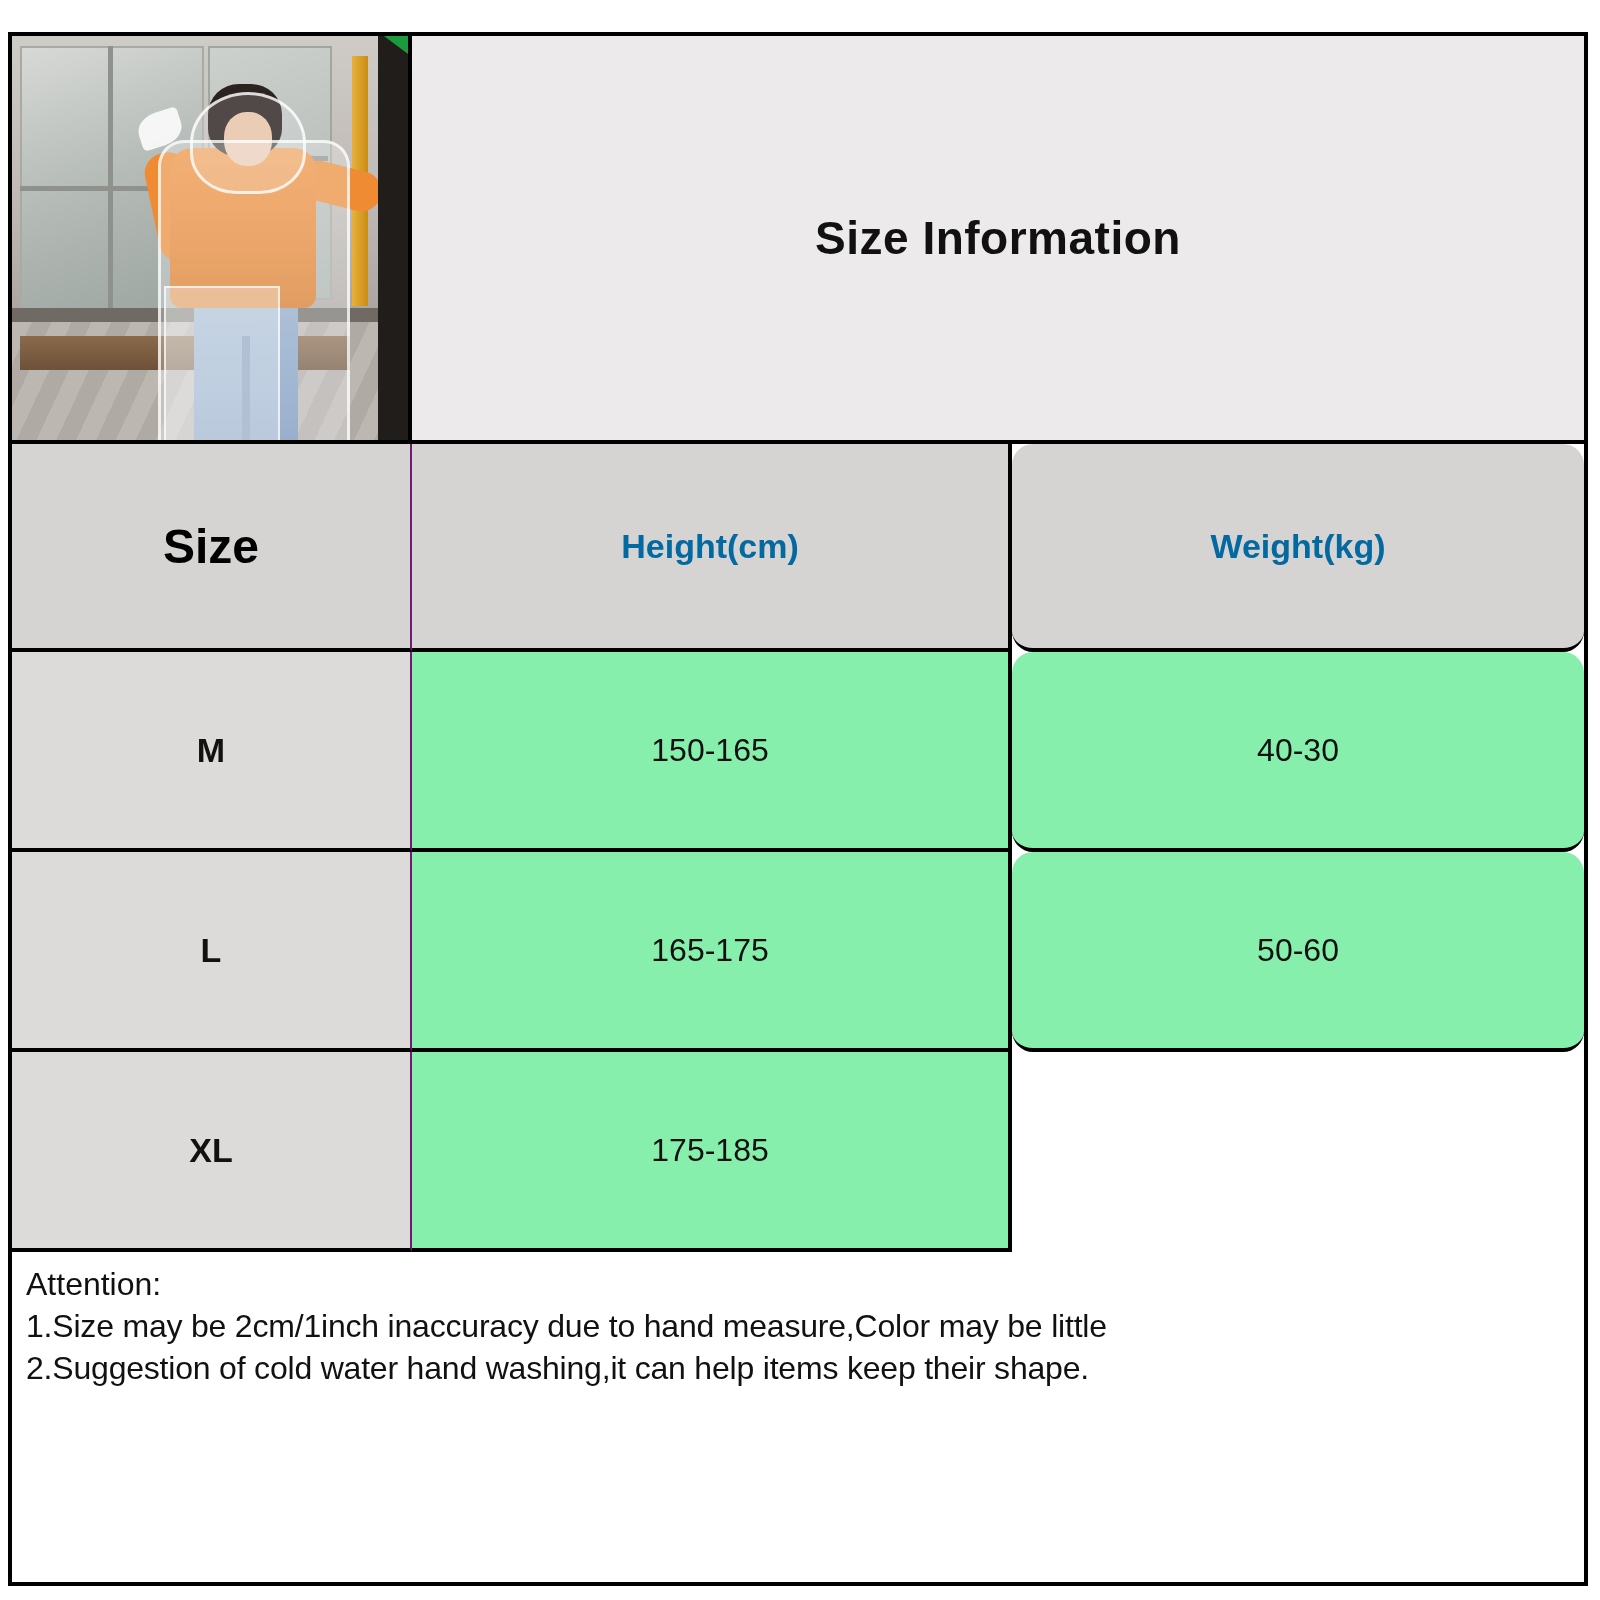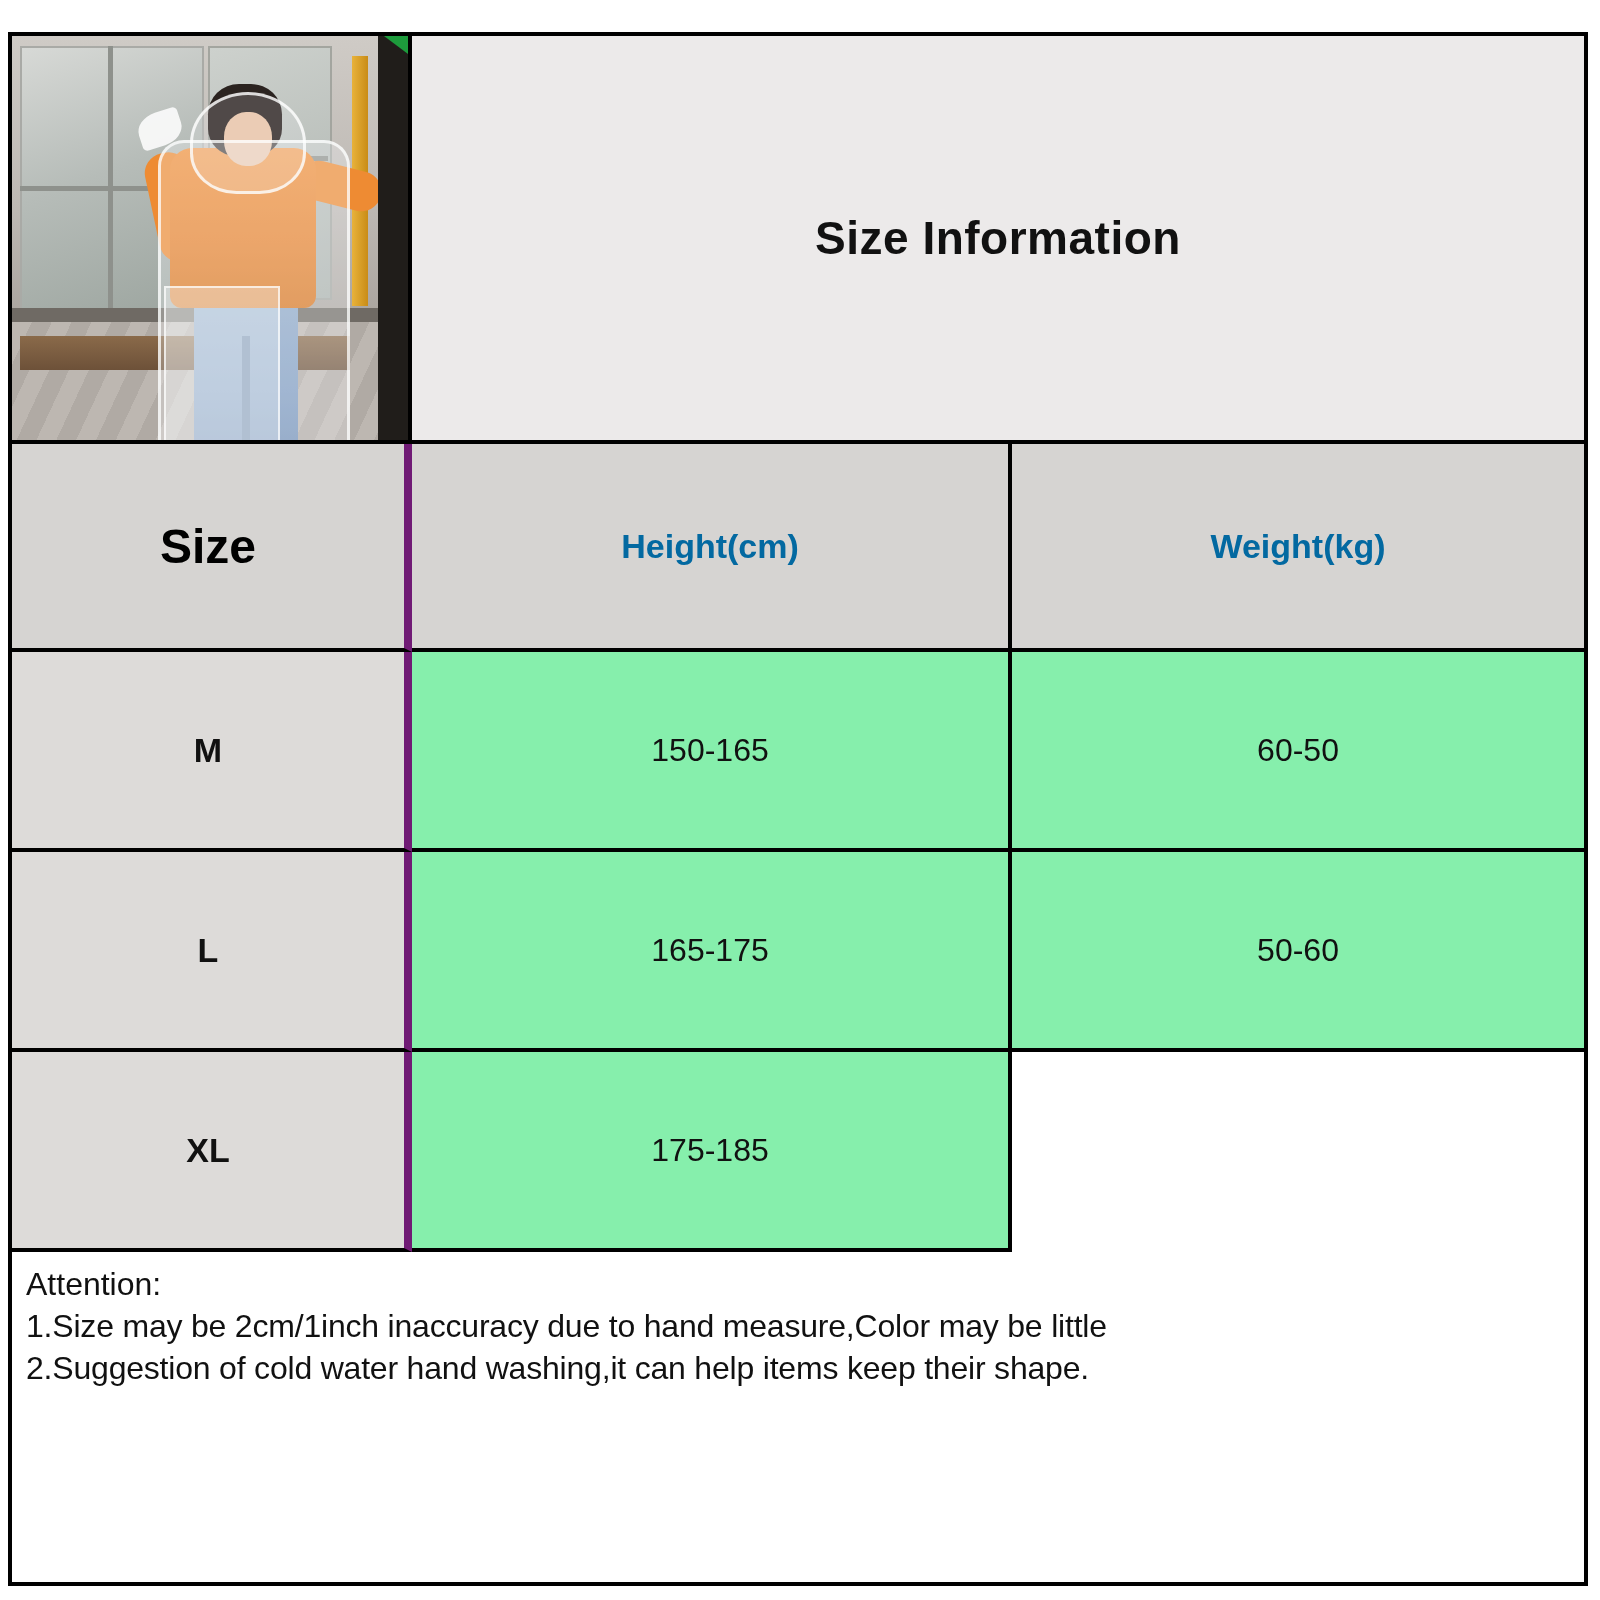--- a/index.html
+++ b/index.html
@@ -224,28 +224,29 @@
   }
   .cell {
     box-sizing: border-box;
     display: flex;
     align-items: center;
     justify-content: center;
     text-align: center;
   }
   .c-size {
     width: 400px;
-    border-right: 8px solid #701a75;
+    border-right: 2px solid #701a75;
   }
   .c-height {
     width: 600px;
     border-right: 4px solid #000000;
   }
   .c-weight {
     flex: 1;
+    border-radius: 21px;
   }
   .row-head .cell {
     border-bottom: 4px solid #000000;
     background: #d6d4d2;
   }
   .head-size {
     font-size: 48px;
     font-weight: bold;
     color: #000000;
   }
@@ -340,21 +341,21 @@
         <span class="head-text">Height(cm)</span>
       </div>
       <div class="cell c-weight">
         <span class="head-text">Weight(kg)</span>
       </div>
     </div>
 
     <div class="row row-data">
       <div class="cell c-size">M</div>
       <div class="cell c-height">150-165</div>
-      <div class="cell c-weight">60-50</div>
+      <div class="cell c-weight">40-30</div>
     </div>
 
     <div class="row row-data">
       <div class="cell c-size">L</div>
       <div class="cell c-height">165-175</div>
       <div class="cell c-weight">50-60</div>
     </div>
 
     <div class="row row-data">
       <div class="cell c-size">XL</div>

